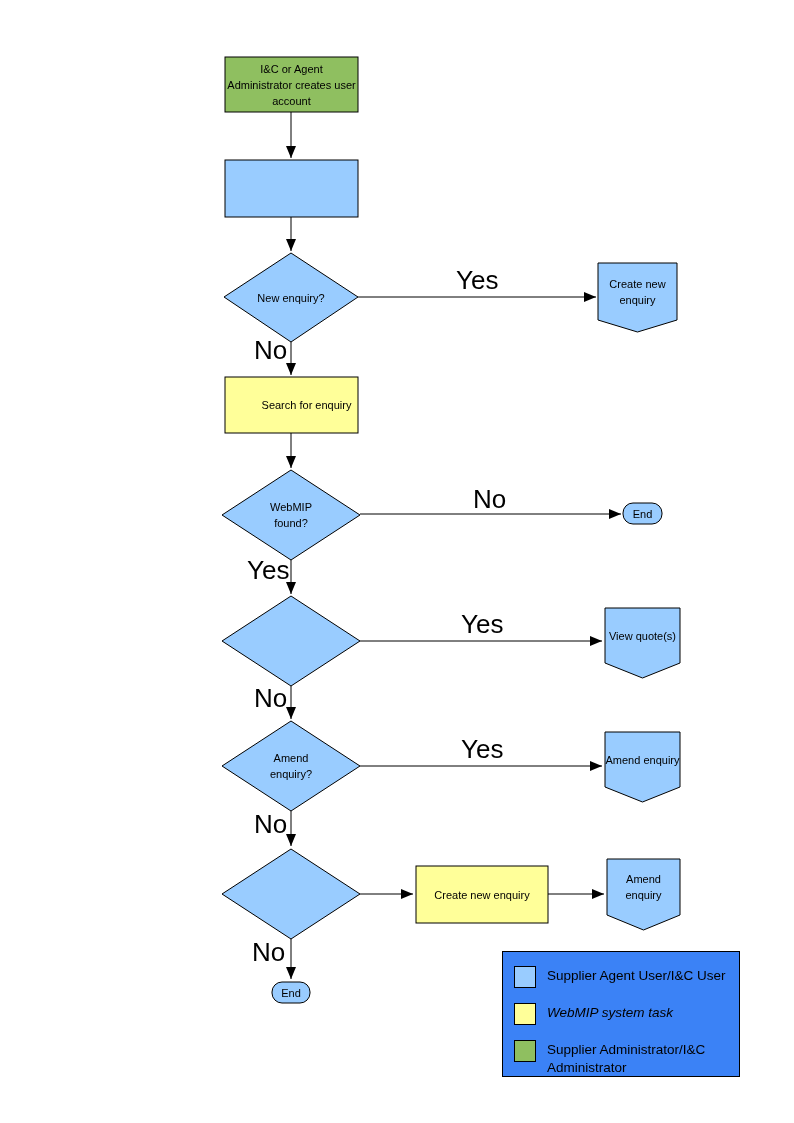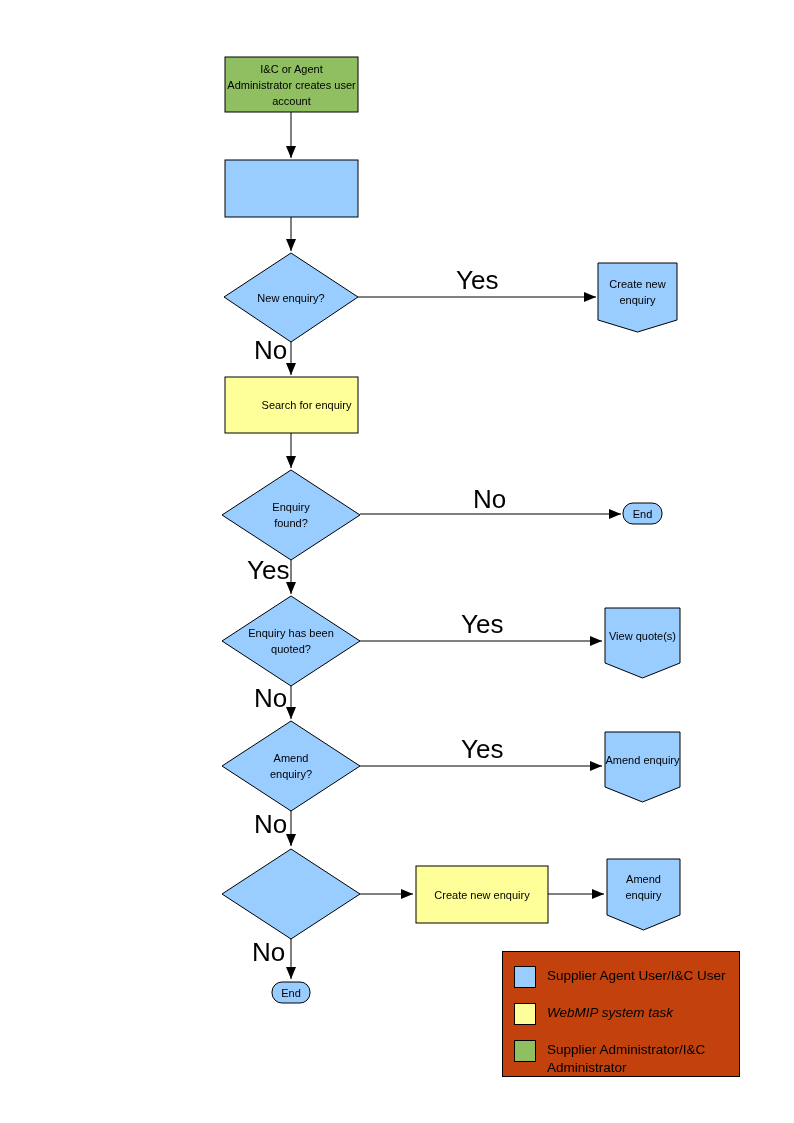--- a/index.html
+++ b/index.html
@@ -39,21 +39,21 @@
     white-space: nowrap;
   }
   .legend {
     position: absolute;
     left: 502px;
     top: 951px;
     width: 238px;
     height: 126px;
     border: 1px solid #000000;
     box-sizing: border-box;
-    background: #c2410c;
+    background: #3b82f6;
   }
   .legend-item {
     position: absolute;
     left: 11px;
     display: flex;
     align-items: flex-start;
   }
   .legend-swatch {
     display: block;
     flex: 0 0 auto;
@@ -108,23 +108,22 @@
     <polygon points="291,849 360,894 291,939 222,894" stroke="#000000" stroke-width="1" fill="#99CCFF"></polygon>
     <rect x="416" y="866" width="132" height="57" stroke="#000000" stroke-width="1" fill="#FFFF99"></rect>
     <polygon points="607,859 680,859 680,915 643.5,930 607,915" stroke="#000000" stroke-width="1" fill="#99CCFF"></polygon>
     <rect x="272" y="982" width="38" height="21" rx="10" ry="10" stroke="#000000" stroke-width="1" fill="#99CCFF"></rect>
   </svg>
 
   <div class="node-label" style="left:227px; top:57px; width:129px; height:55px;">I&amp;C or Agent Administrator creates user account</div>
   <div class="node-label" style="left:233px; top:253px; width:116px; height:89px;">New enquiry?</div>
   <div class="node-label" style="left:602px; top:263px; width:71px; height:57px;">Create new enquiry</div>
   <div class="node-label" style="left:240px; top:377px; width:133px; height:56px;">Search for enquiry</div>
-  <div class="node-label" style="left:256px; top:470px; width:70px; height:90px;">Enquiry found?</div>
+  <div class="node-label" style="left:256px; top:470px; width:70px; height:90px;">WebMIP found?</div>
   <div class="node-label" style="left:623px; top:503px; width:39px; height:21px;">End</div>
-  <div class="node-label" style="left:238px; top:596px; width:106px; height:90px;">Enquiry has been quoted?</div>
   <div class="node-label" style="left:605px; top:608px; width:75px; height:55px;">View quote(s)</div>
   <div class="node-label" style="left:256px; top:721px; width:70px; height:90px;">Amend enquiry?</div>
   <div class="node-label" style="left:605px; top:732px; width:75px; height:55px;">Amend enquiry</div>
   <div class="node-label" style="left:416px; top:866px; width:132px; height:57px;">Create new enquiry</div>
   <div class="node-label" style="left:607px; top:859px; width:73px; height:56px;">Amend enquiry</div>
   <div class="node-label" style="left:272px; top:982px; width:38px; height:21px;">End</div>
 
   <div class="edge-label" style="left:456px; top:268px;">Yes</div>
   <div class="edge-label" style="left:254px; top:338px;">No</div>
   <div class="edge-label" style="left:473px; top:487px;">No</div>

